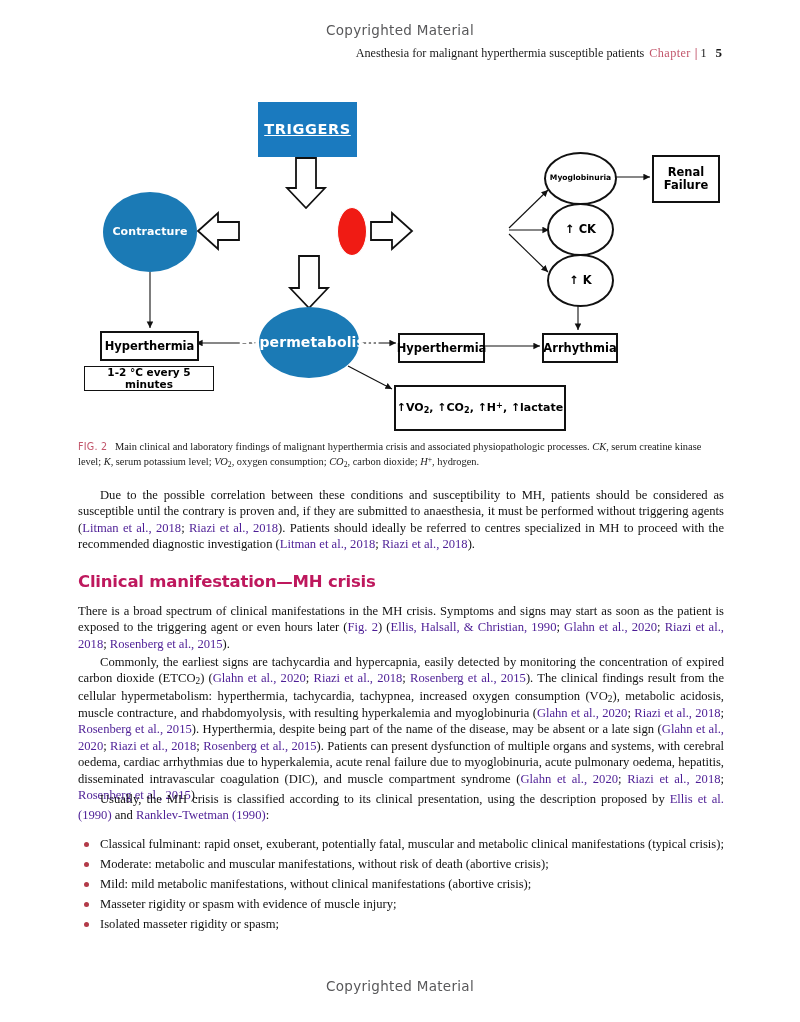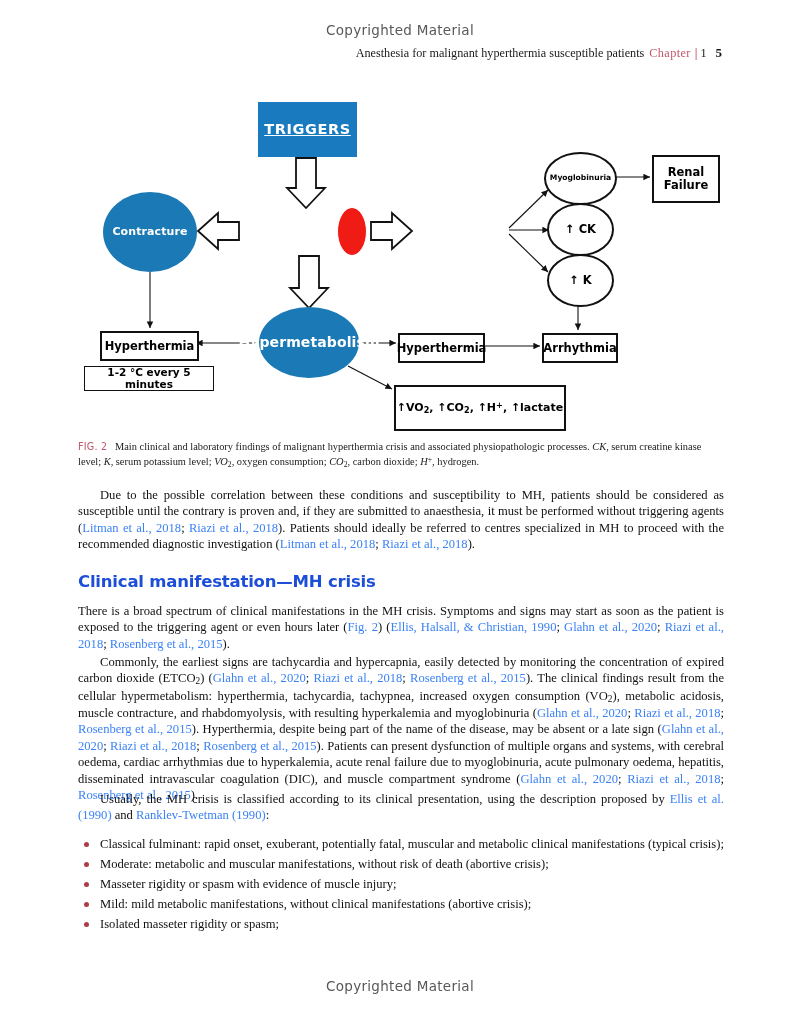--- a/index.html
+++ b/index.html
@@ -154,30 +154,30 @@
   p.para {
     margin: 0;
     font-size: 12.6px;
     line-height: 1.305;
     text-align: justify;
     text-indent: 22px;
     color: #111111;
   }
   p.para.noindent { text-indent: 0; }
   a.cite, .cite {
-    color: #3b82f6;
+    color: #4c1d95;
     text-decoration: none;
   }
   h2.section-head {
     margin: 0;
     font-family: "DejaVu Sans", sans-serif;
     font-size: 16.5px;
     font-weight: bold;
     letter-spacing: -0.2px;
-    color: #1d4ed8;
+    color: #be185d;
   }
   ul.bullets {
     margin: 0;
     padding: 0;
     list-style: none;
   }
   ul.bullets li {
     position: relative;
     padding-left: 22px;
     font-size: 12.6px;
@@ -321,19 +321,19 @@
 </div>
 
 <div class="body-col" style="top:791px;">
   <p class="para"><span>Usually, the MH crisis is classified according to its clinical presentation, using the description proposed by </span><span class="cite">Ellis et al. (1990)</span><span> and </span><span class="cite">Ranklev-Twetman (1990)</span><span>:</span></p>
 </div>
 
 <div class="body-col" style="top:836px;">
   <ul class="bullets" id="bullet-list">
       <li>Classical fulminant: rapid onset, exuberant, potentially fatal, muscular and metabolic clinical manifestations (typical crisis);</li>
       <li>Moderate: metabolic and muscular manifestations, without risk of death (abortive crisis);</li>
+      <li>Mild: mild metabolic manifestations, without clinical manifestations (abortive crisis);</li>
       <li>Masseter rigidity or spasm with evidence of muscle injury;</li>
-      <li>Mild: mild metabolic manifestations, without clinical manifestations (abortive crisis);</li>
       <li>Isolated masseter rigidity or spasm;</li>
     </ul>
 </div>
 
 <div class="copyright-bottom">Copyrighted Material</div>
 
 </body></html>

